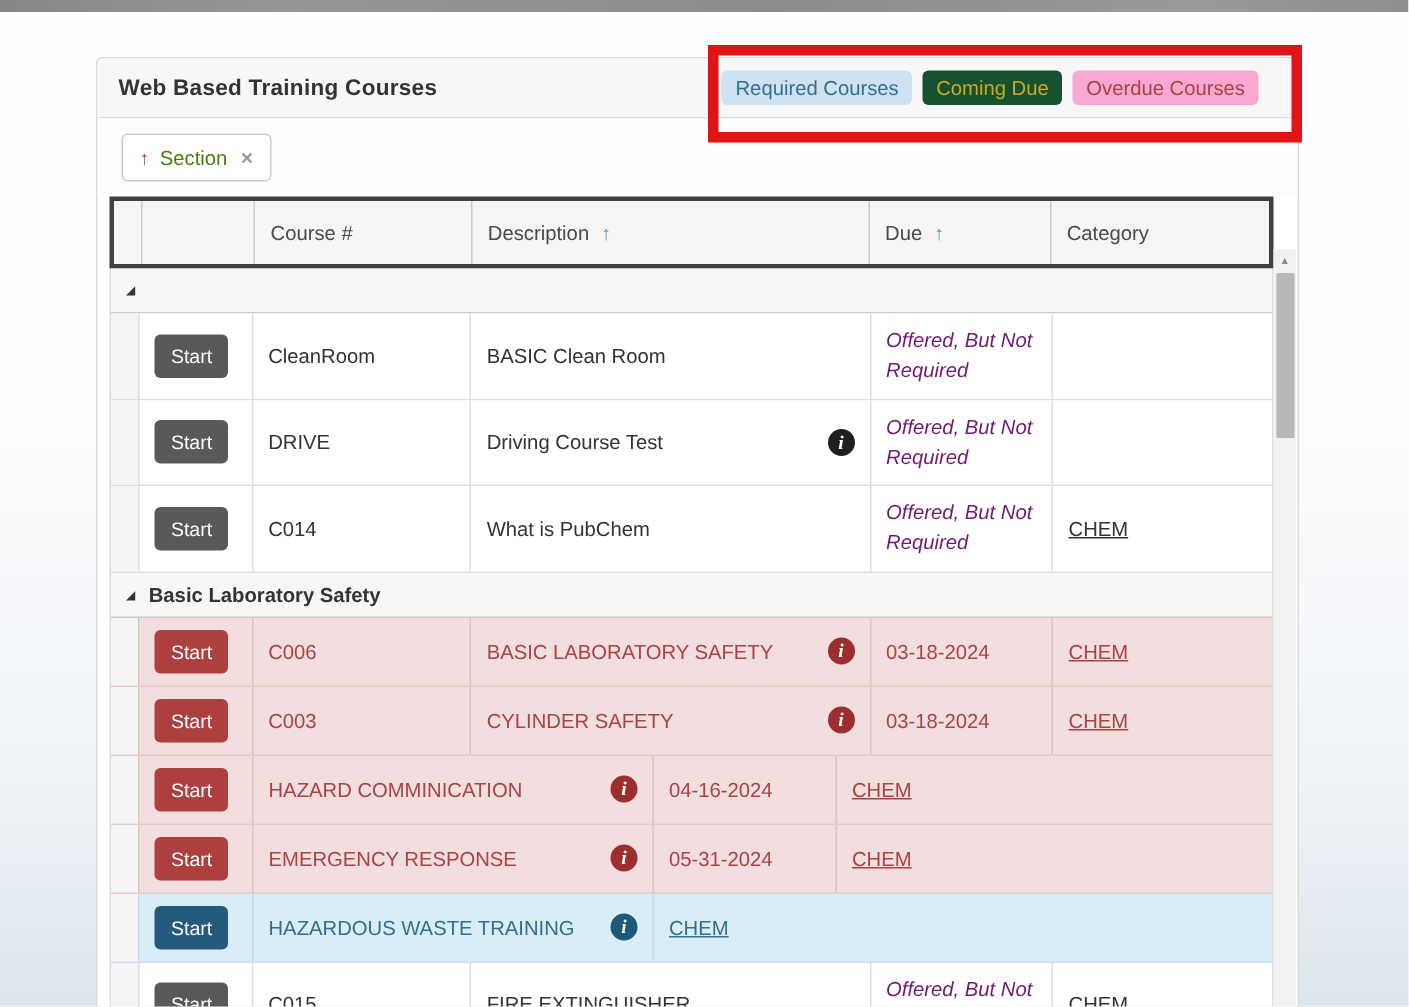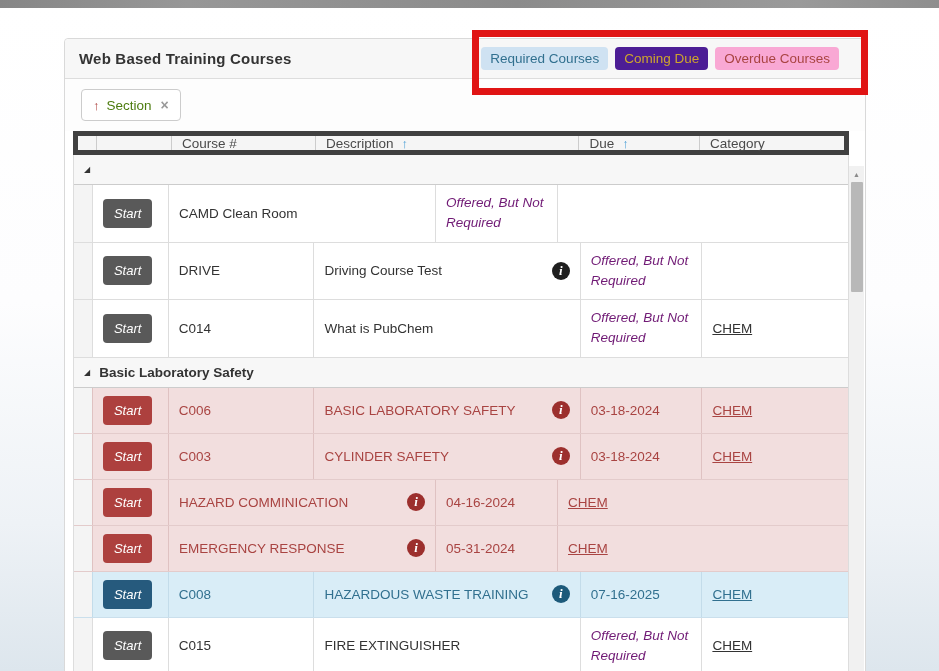--- a/index.html
+++ b/index.html
@@ -19,37 +19,37 @@
   }
   .panel-heading{
     height:40px; background:#f7f7f7; border-bottom:1px solid #ddd;
     border-radius:4px 4px 0 0; display:flex; align-items:center;
     justify-content:space-between; padding:0 14px;
   }
   .panel-title{ font-size:15px; font-weight:bold; color:#333; letter-spacing:.2px; }
   .legend{ display:flex; gap:7px; margin-right:12px; position:relative; z-index:3;justify-content:space-between; }
   .pill{ font-size:13.5px; padding:4px 9px; border-radius:4px; white-space:nowrap; }
   .pill-required{ background:#cfe2f2; color:#31708f; }
-  .pill-coming{ background:#4c1d95; color:#cfa62c; }
+  .pill-coming{ background:#14532d; color:#cfa62c; }
   .pill-overdue{ background:#f9a8d4; color:#a94442; }
   .annotation-box{
     position:absolute; left:472px; top:30px; width:396px; height:65px;
     border:7px solid #e01414; z-index:5; pointer-events:none;
   }
   .filter-bar{ height:52px; display:flex; align-items:center; padding:0 16px; background:#fdfdfd; }
   .chip{
     display:inline-flex; align-items:center; gap:7px; background:#fff;
     border:1px solid #ccc; border-radius:4px; padding:7px 11px; font-size:13.5px; cursor:pointer;
   }
   .chip-arrow{ color:#ac3f3c; font-size:13px; }
   .chip-label{ color:#4d7c0f; }
   .chip-close{ color:#9a9a9a; font-size:14px; font-weight:bold; margin-left:2px; cursor:pointer; }
   
   .grid{ margin:0 8px; width:776px; }
-  .grid-header{ display:flex; background:#f5f5f5; border:5px solid #404040; height:24px; }
+  .grid-header{ display:flex; background:#f5f5f5; border:3px solid #404040; height:48px; }
   .hcell{
     display:flex; align-items:center; gap:8px; padding:0 10px; font-size:13.5px;
     color:#4a4a4a; border-right:1px solid #ccc; height:100%;
   }
   .hcell:last-child{ border-right:none; }
   .sort-arrow{ color:#4b9fd6; font-size:13px; }
   .col-indent{ width:19px; padding:0; }
   .col-action{ width:76px; }
   .col-course{ width:146px; }
   .col-desc{ width:267px; }
@@ -65,21 +65,21 @@
   .row{ display:flex; min-height:42px; border-bottom:1px solid #ddd; background:#fff; }
   .cell{
     display:flex; align-items:center; padding:8px 10px; font-size:13.5px;
     border-right:1px solid #ddd; color:#333;
   }
   .cell.col-indent{ padding:0; background:#f4f4f4; }
   .cell.col-cat{ border-right:none;text-decoration:underline; }
   .cell.col-desc{ justify-content:space-between; gap:6px; }
   .start-btn{
     background:#595959; color:#fff; border:none; border-radius:4px;
-    font-size:13px; padding:7px 11px; cursor:pointer; font-family:inherit;font-style:italic;
+    font-size:13px; padding:7px 11px; cursor:pointer; font-family:inherit;
   }
   .info-icon{
     width:18px; height:18px; min-width:18px; border-radius:50%; background:#1f1f1f;
     color:#fff; display:flex; align-items:center; justify-content:center;
     font-family:"Liberation Serif", serif; font-weight:bold; font-size:13px; font-style:italic;
   }
   .due-not-required{ font-style:italic; color:#701a75; line-height:1.5; }
   
   .row.status-overdue{ background:#f2dede; border-bottom:1px solid #e3cbcb; }
   .row.status-overdue .cell{ color:#a94442; border-right-color:#dfc2c2; }
@@ -148,22 +148,23 @@
   <div class="group-row">
     <span class="group-caret">◢</span>
     <span class="group-label"></span>
   </div>
 
   <div class="row status-normal">
     <div class="cell col-indent"></div>
     <div class="cell col-action">
       <button class="start-btn">Start</button>
     </div>
-    <div class="cell col-desc">
-      <span>CAMD Clean Room</span>
+    <div class="cell col-course">CleanRoom</div>
+    <div class="cell col-desc">
+      <span>BASIC Clean Room</span>
 
     </div>
     <div class="cell col-due">
       <span class="due-not-required">Offered, But Not Required</span>
     </div>
     <div class="cell col-cat"></div>
   </div>
 
   <div class="row status-normal">
     <div class="cell col-indent"></div>
@@ -262,27 +263,23 @@
       <span>05-31-2024</span>
     </div>
     <div class="cell col-cat">CHEM</div>
   </div>
 
   <div class="row status-required">
     <div class="cell col-indent"></div>
     <div class="cell col-action">
       <button class="start-btn">Start</button>
     </div>
-    <div class="cell col-course">C008</div>
     <div class="cell col-desc">
       <span>HAZARDOUS WASTE TRAINING</span>
       <span class="info-icon">i</span>
-    </div>
-    <div class="cell col-due">
-      <span>07-16-2025</span>
     </div>
     <div class="cell col-cat">CHEM</div>
   </div>
 
   <div class="row status-normal">
     <div class="cell col-indent"></div>
     <div class="cell col-action">
       <button class="start-btn">Start</button>
     </div>
     <div class="cell col-course">C015</div>

